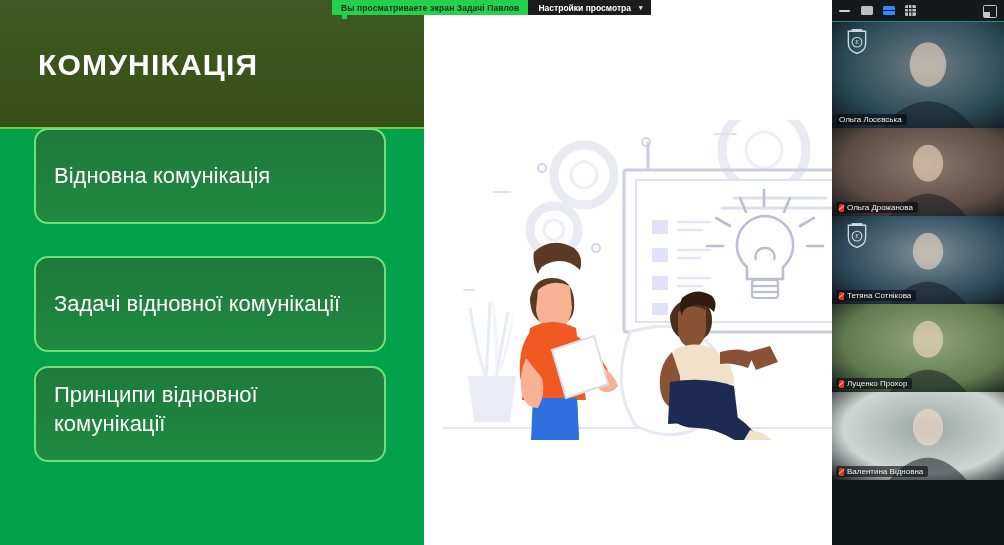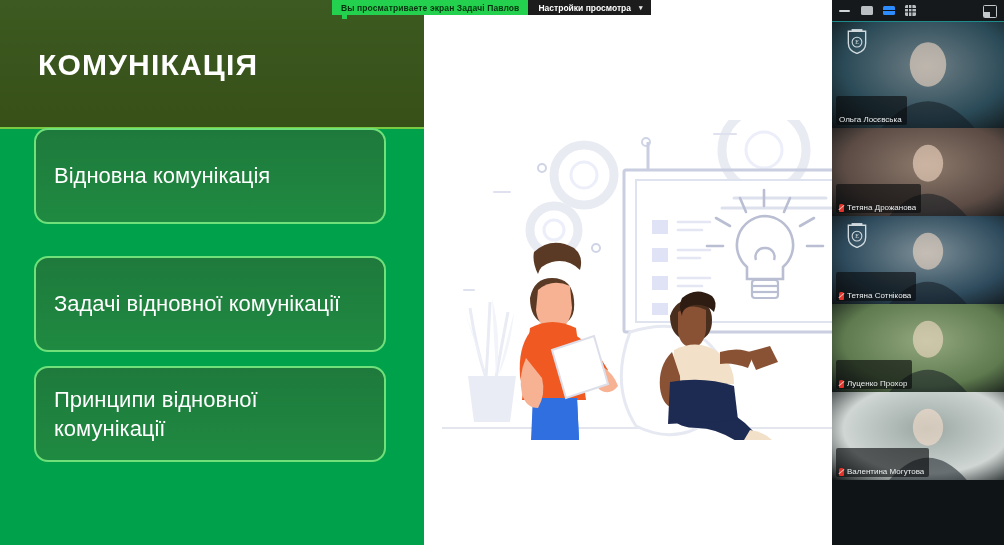--- a/index.html
+++ b/index.html
@@ -14,21 +14,21 @@
       background:linear-gradient(180deg,#3c5a21 0%,#375018 100%);
       border-bottom-right-radius:26px;box-shadow:0 2px 0 #7ac943;}
   .slide-title{position:absolute;left:38px;top:48px;color:#fff;font-size:30px;font-weight:bold;letter-spacing:1.2px;}
 
   .slide-item{position:absolute;left:34px;width:352px;
       background:linear-gradient(180deg,#1e7a3c 0%,#1f8a41 100%);
       border:2px solid #6fe07a;border-radius:14px;box-sizing:border-box;
       color:#ffffff;font-size:22px;line-height:1.32;padding:12px 16px 12px 18px;}
   #slide-item-0{top:128px;height:96px;display:flex;align-items:center;}
   #slide-item-1{top:256px;height:96px;display:flex;align-items:center;}
-  #slide-item-2{top:366px;height:96px;display:flex;align-items:center;}
+  #slide-item-2{top:366px;height:96px;display:flex;}
 
   
   #illustration-area{position:absolute;left:424px;top:0;width:564px;height:545px;background:#ffffff;}
   #illustration{position:absolute;left:10px;top:120px;width:540px;height:320px;}
 
   
   #top-banner-wrap{position:absolute;left:332px;top:0;height:15px;display:flex;align-items:stretch;z-index:40;}
   #share-banner{background:#24d14f;color:#07320f;font-size:8.5px;font-weight:bold;
       display:flex;align-items:center;padding:0 9px;white-space:nowrap;letter-spacing:.1px;}
   #view-options-btn{background:#1c1c1c;color:#ffffff;font-size:8.5px;font-weight:bold;
@@ -49,21 +49,21 @@
   .ic-grid:before,.ic-grid:after{content:"";position:absolute;background:#16191c;}
   .ic-grid:before{left:0;right:0;top:3.4px;height:1px;box-shadow:0 3.4px 0 #16191c;}
   .ic-grid:after{top:0;bottom:0;left:3.4px;width:1px;box-shadow:3.4px 0 0 #16191c;}
   #popout-icon{position:absolute;right:7px;top:5px;width:12px;height:11px;
       border:1.5px solid #c2c8cb;border-radius:1.5px;overflow:hidden;}
   #popout-icon:after{content:"";position:absolute;left:0;bottom:0;width:6px;height:5px;background:#c2c8cb;}
 
   .tile{position:relative;width:172px;overflow:hidden;background:#1b2226;}
   .tile-bg{position:absolute;inset:0;}
   .name-plate{position:absolute;left:4px;bottom:3px;display:flex;align-items:center;gap:3px;
-      background:rgba(8,10,12,.62);padding:19px 5px 1px 3px;border-radius:2px;max-width:150px;}
+      background:rgba(8,10,12,.62);padding:1px 5px 1px 3px;border-radius:2px;max-width:150px;}
   .name-text{color:#e9eced;font-size:8px;white-space:nowrap;overflow:hidden;text-overflow:ellipsis;}
   .mic-muted{width:5px;height:8px;background:#e0342a;border-radius:2px 2px 1px 1px;position:relative;flex:0 0 auto;}
   .mic-muted:after{content:"";position:absolute;left:-1px;top:3px;width:7px;height:1.2px;background:#ffb3ae;transform:rotate(-40deg);}
   .uni-logo{position:absolute;left:14px;top:6px;width:22px;height:26px;opacity:.92;}
 
   
   #right-edge{position:absolute;right:0;top:0;width:16px;height:545px;background:#101214;}
 </style>
 </head>
 <body>
@@ -286,21 +286,21 @@
           </div>
         </div>
         <div class="tile" style="height: 88px;">
           <div class="tile-bg" style="background: radial-gradient(at 55% 42%, rgb(141, 122, 108) 0%, rgb(91, 75, 68) 62%, rgb(13, 17, 19) 100%);"></div>
           <svg viewBox="0 0 172 88" width="172" height="88" style="position: absolute; inset: 0px;">
             <path d="M57.192 88 q38.808 -44.352 77.616 0 z" fill="rgba(20,28,34,0.55)"></path>
             <ellipse cx="96" cy="35.2" rx="15.153599999999999" ry="18.48" fill="rgba(255,228,205,0.55)"></ellipse>
           </svg>
           <div class="name-plate">
             <span class="mic-muted"></span>
-            <span class="name-text">Тетяна Дрожанова</span>
+            <span class="name-text">Ольга Дрожанова</span>
           </div>
         </div>
         <div class="tile" style="height: 88px;">
           <div class="tile-bg" style="background: radial-gradient(at 55% 42%, rgb(125, 143, 151) 0%, rgb(45, 74, 92) 62%, rgb(13, 17, 19) 100%);"></div>
           <svg viewBox="0 0 172 88" width="172" height="88" style="position: absolute; inset: 0px;">
             <path d="M57.192 88 q38.808 -44.352 77.616 0 z" fill="rgba(20,28,34,0.55)"></path>
             <ellipse cx="96" cy="35.2" rx="15.153599999999999" ry="18.48" fill="rgba(255,228,205,0.55)"></ellipse>
           </svg>
           <svg class="uni-logo" viewBox="0 0 40 48">
             <path d="M4 6 h32 v22 q0 14 -16 19 q-16 -5 -16 -19 z" fill="none" stroke="#dfe7ea" stroke-width="2.5"></path>
@@ -325,18 +325,18 @@
           </div>
         </div>
         <div class="tile" style="height: 88px;">
           <div class="tile-bg" style="background: radial-gradient(at 55% 42%, rgb(154, 166, 163) 0%, rgb(207, 214, 211) 62%, rgb(13, 17, 19) 100%);"></div>
           <svg viewBox="0 0 172 88" width="172" height="88" style="position: absolute; inset: 0px;">
             <path d="M57.192 88 q38.808 -44.352 77.616 0 z" fill="rgba(20,28,34,0.55)"></path>
             <ellipse cx="96" cy="35.2" rx="15.153599999999999" ry="18.48" fill="rgba(255,228,205,0.55)"></ellipse>
           </svg>
           <div class="name-plate">
             <span class="mic-muted"></span>
-            <span class="name-text">Валентина Могутова</span>
+            <span class="name-text">Валентина Відновна</span>
           </div>
         </div>
       </div>
   </div>
 </div>
 
 </body></html>

